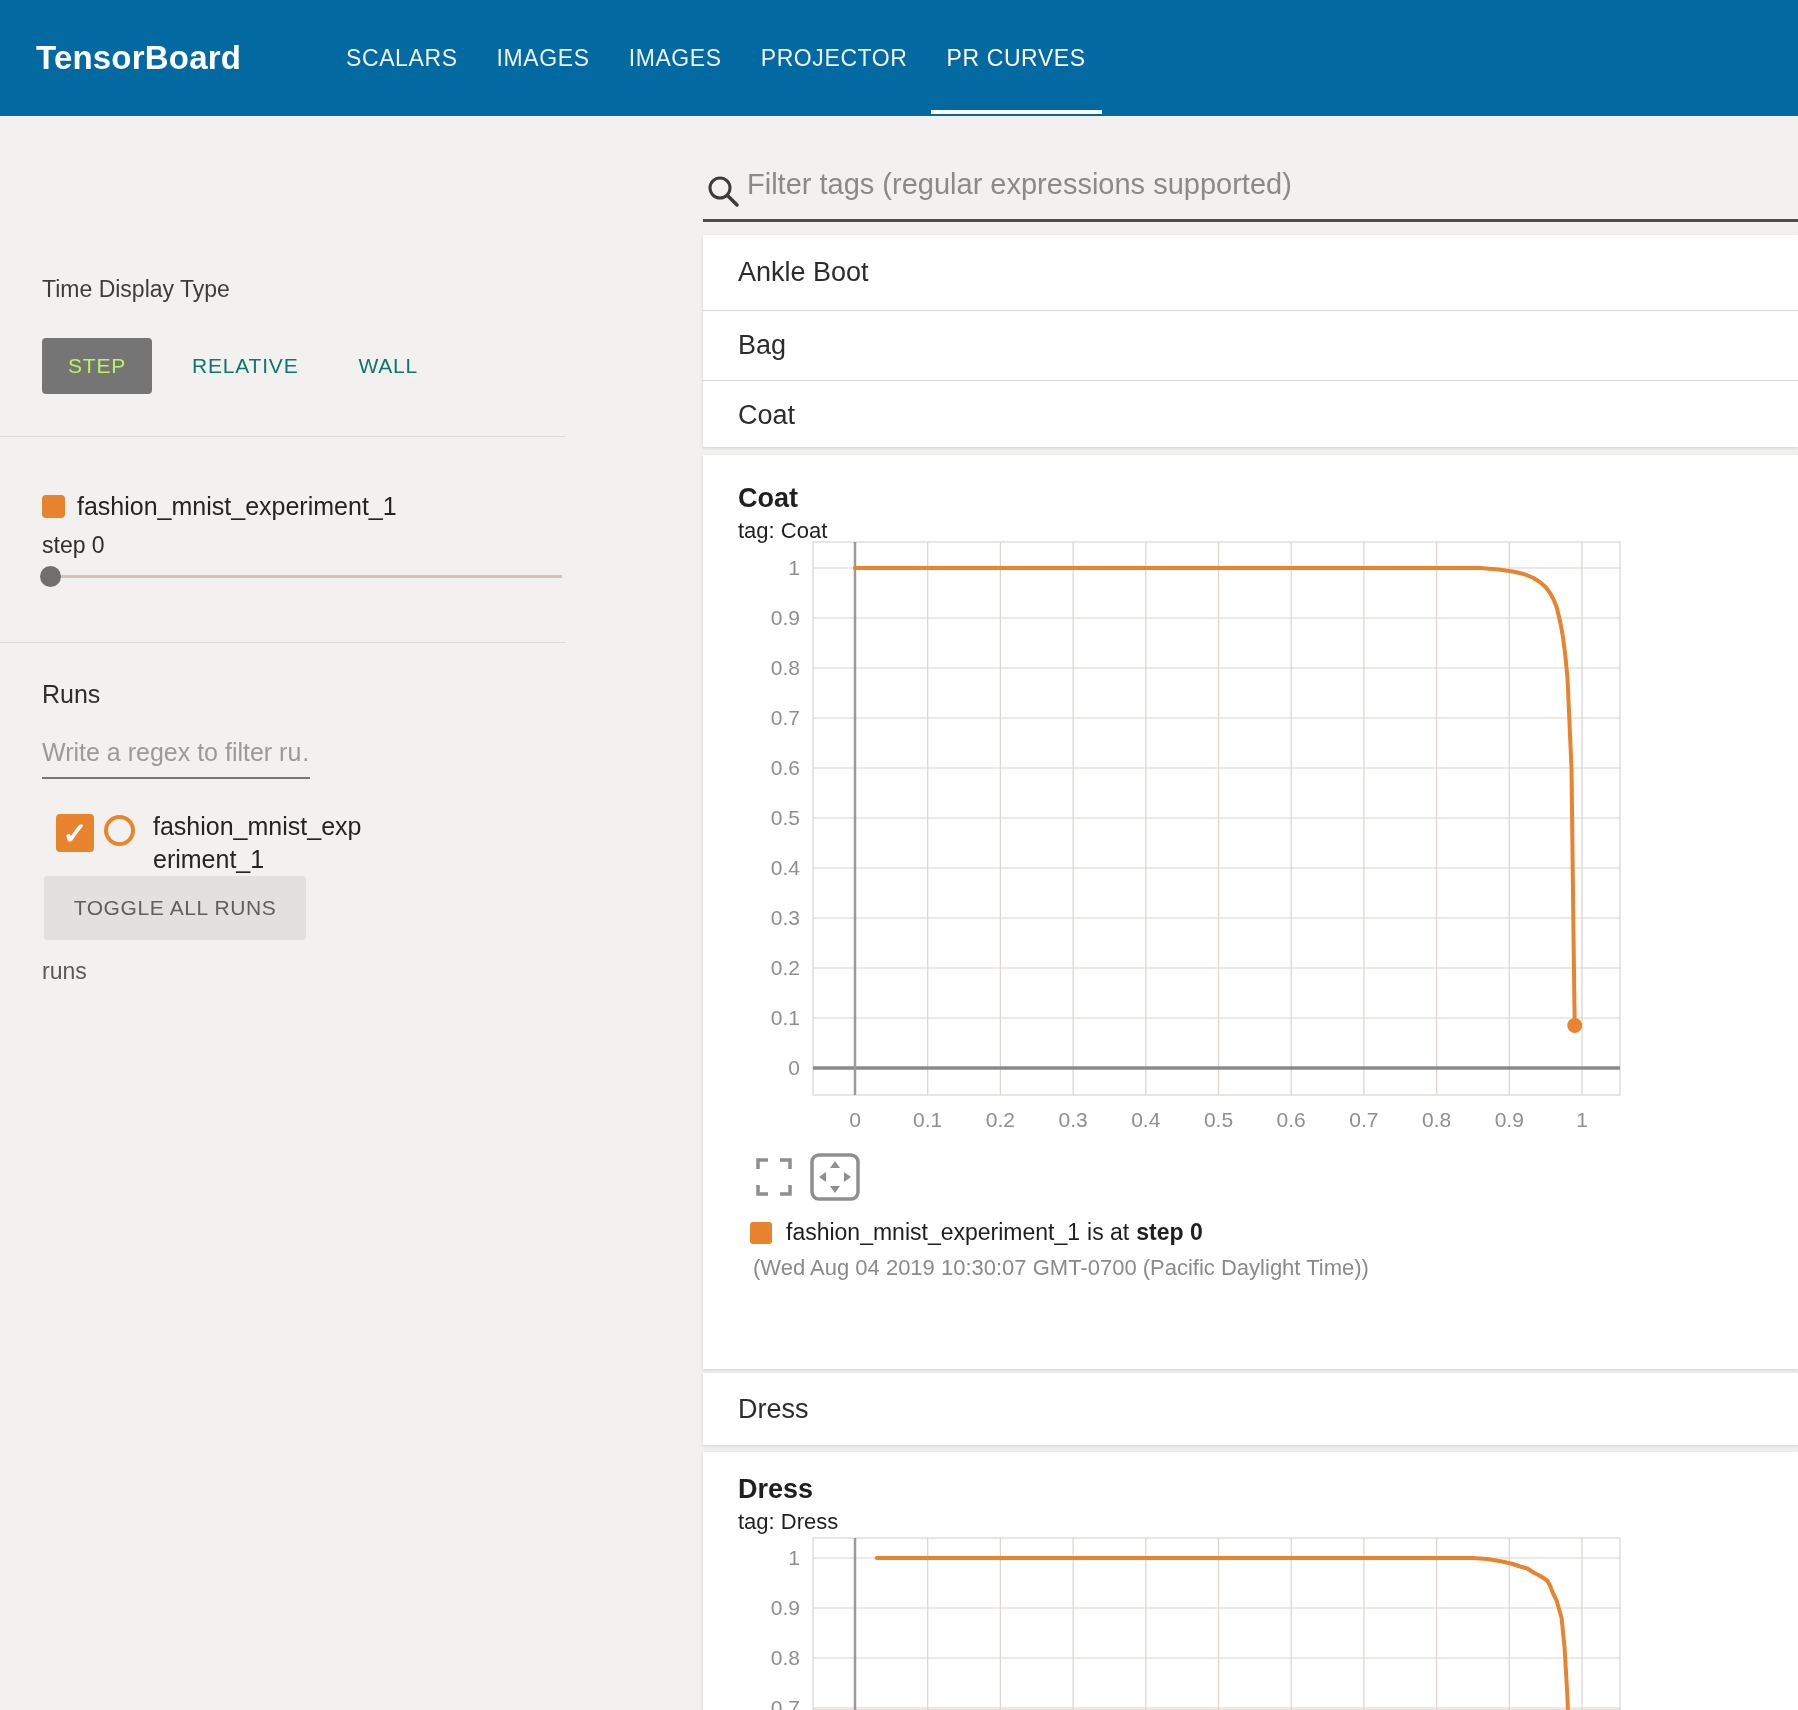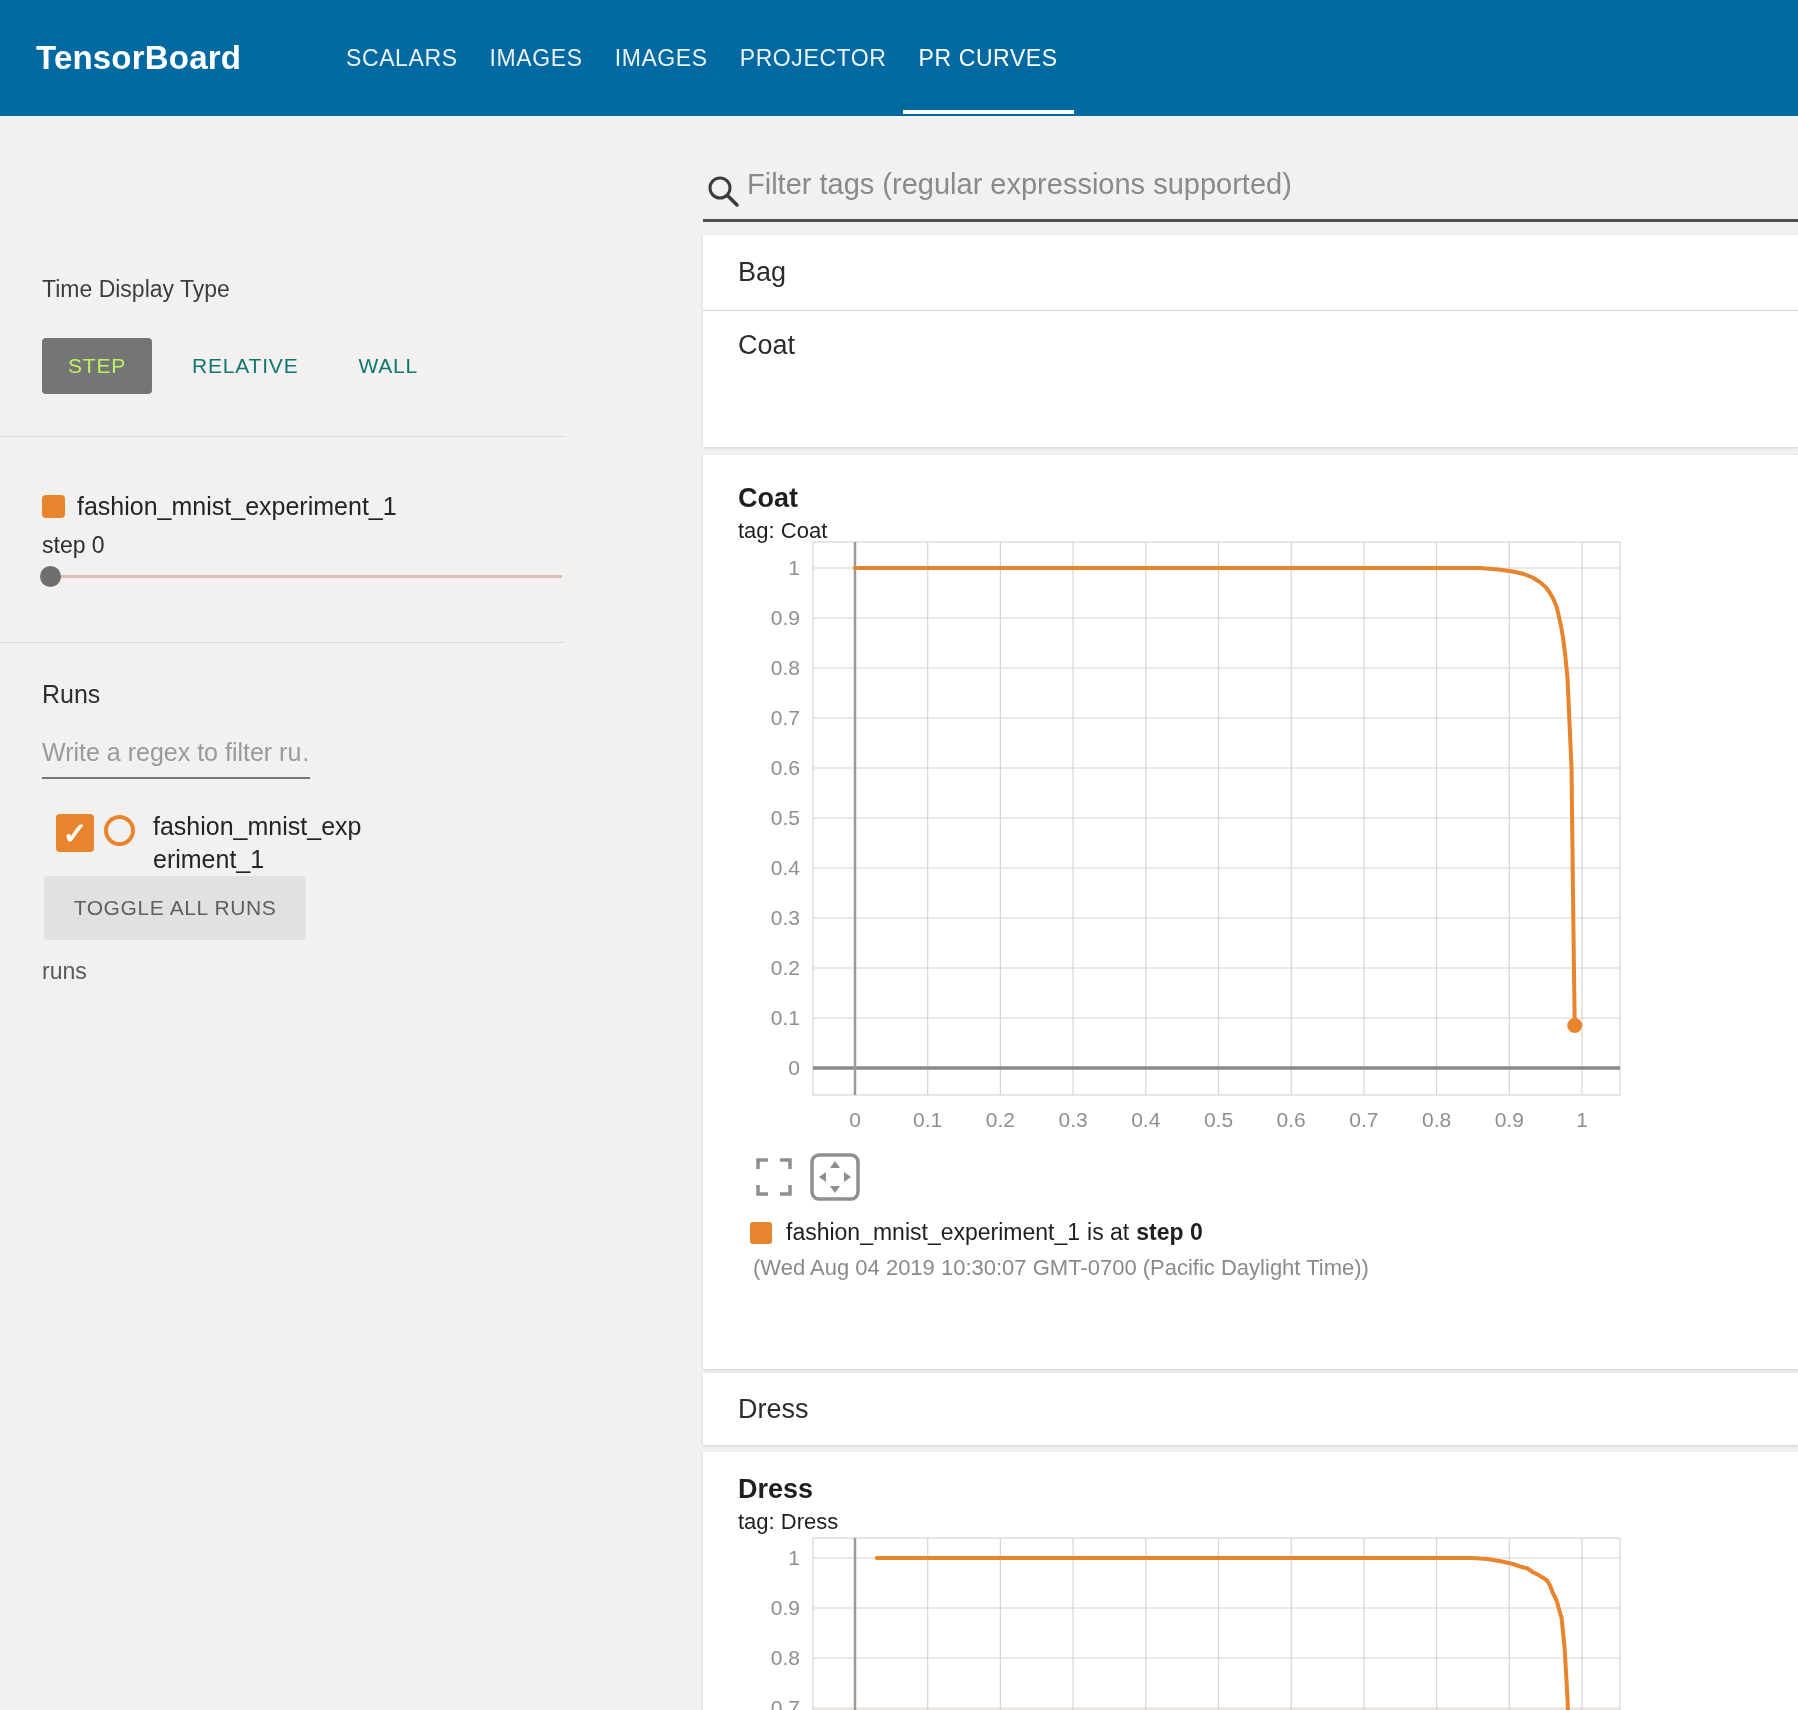--- a/index.html
+++ b/index.html
@@ -3,21 +3,21 @@
 <meta charset="utf-8">
 <style>
   * { margin:0; padding:0; box-sizing:border-box; }
   html,body { width:1798px; height:1710px; overflow:hidden; }
   body { font-family:"Liberation Sans", sans-serif; background:#f3f1f0; position:relative; }
 
   
   .header { position:absolute; left:0; top:0; width:1798px; height:116px; background:#0369a1; z-index:5; }
   .app-title { position:absolute; left:36px; top:0; height:116px; display:flex; align-items:center;
                color:#fff; font-size:33px; font-weight:bold; letter-spacing:.2px; }
-  .nav { position:absolute; left:342px; top:0; height:116px; display:flex; align-items:center; gap:24px; }
+  .nav { position:absolute; left:342px; top:0; height:116px; display:flex; align-items:center; gap:31px; }
   .nav-tab { position:relative; height:116px; display:flex; align-items:center; padding:0 4px;
              color:rgba(255,255,255,.92); font-size:23px; font-weight:500; letter-spacing:.6px; cursor:pointer; }
   .nav-tab.active { color:#fff; }
   .nav-tab.active::after { content:""; position:absolute; left:-12px; right:-12px; bottom:2px; height:4px; background:#fff; }
 
   
   .sidebar { position:absolute; left:0; top:116px; width:703px; height:1594px;padding-left:25px; }
   .sb-label { position:absolute; left:42px; top:160px; font-size:23px; color:#3d3d3d; }
   .time-btn-row { position:absolute; left:42px; top:222px; display:flex; align-items:center; }
   .time-btn { border:none; background:transparent; color:#0f766e; font-size:21px; letter-spacing:.8px;
@@ -134,20 +134,21 @@
       <svg width="34" height="34" viewBox="0 0 34 34">
         <circle cx="14" cy="14" r="10" fill="none" stroke="#3c3c3c" stroke-width="3"></circle>
         <line x1="21.5" y1="21.5" x2="31" y2="31" stroke="#3c3c3c" stroke-width="3.5" stroke-linecap="round"></line>
       </svg>
     </span>
     <input class="filter-input" type="text" placeholder="Filter tags (regular expressions supported)" style="">
     <div class="filter-underline"></div>
   </div>
 
   <section class="card tag-list">
+    <div class="tag-row">Ankle Boot</div>
     <div class="tag-row">Bag</div>
     <div class="tag-row">Coat</div>
   </section>
 
   <section class="card chart-card-coat">
     <div class="chart-title">Coat</div>
     <div class="chart-subtitle">tag: Coat</div>
     <svg id="chart-0" class="chart-svg" width="1095" height="914" viewBox="0 0 1095 914">
         <rect x="110" y="87" width="807" height="553" fill="none" stroke="#dbd4cf" stroke-width="1.2"></rect>
         <line x1="152" y1="87" x2="152" y2="640" stroke="#dbd4cf" stroke-width="1.2"></line>

